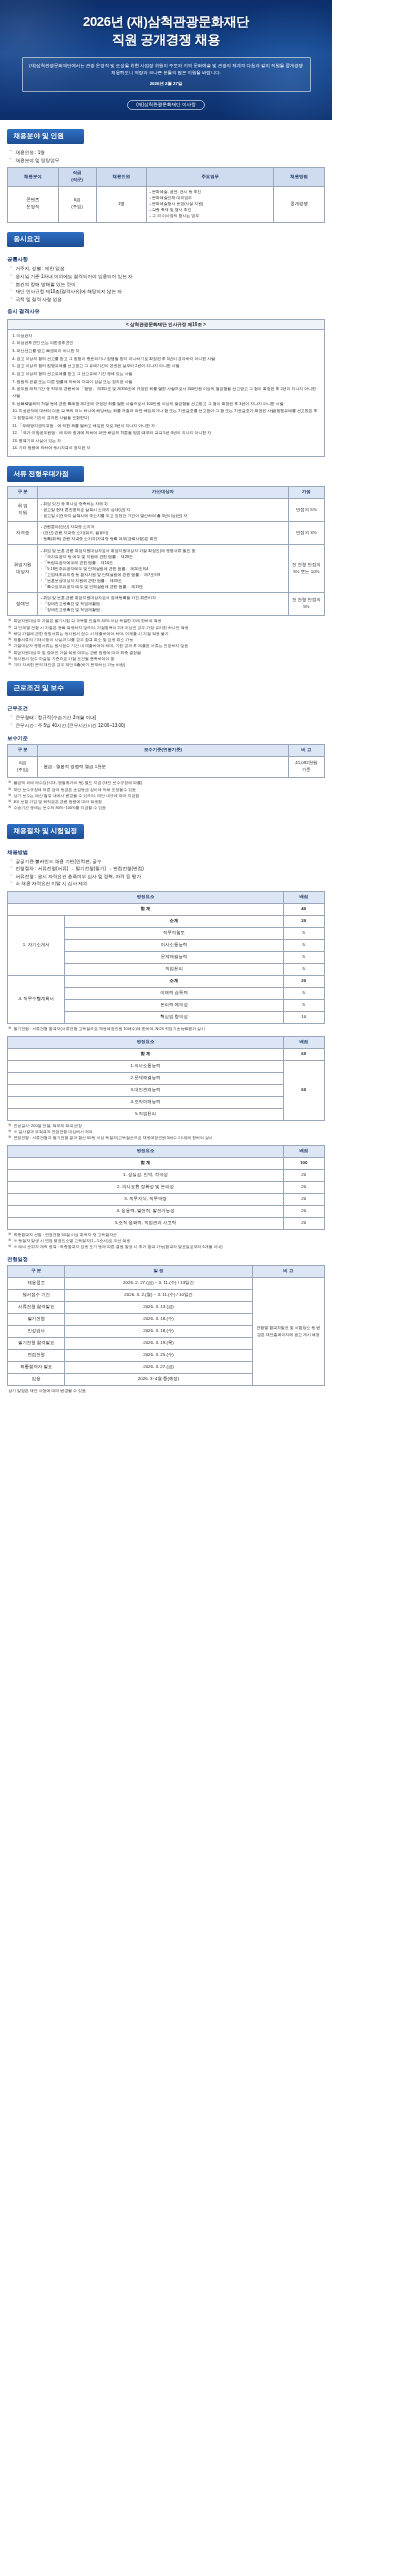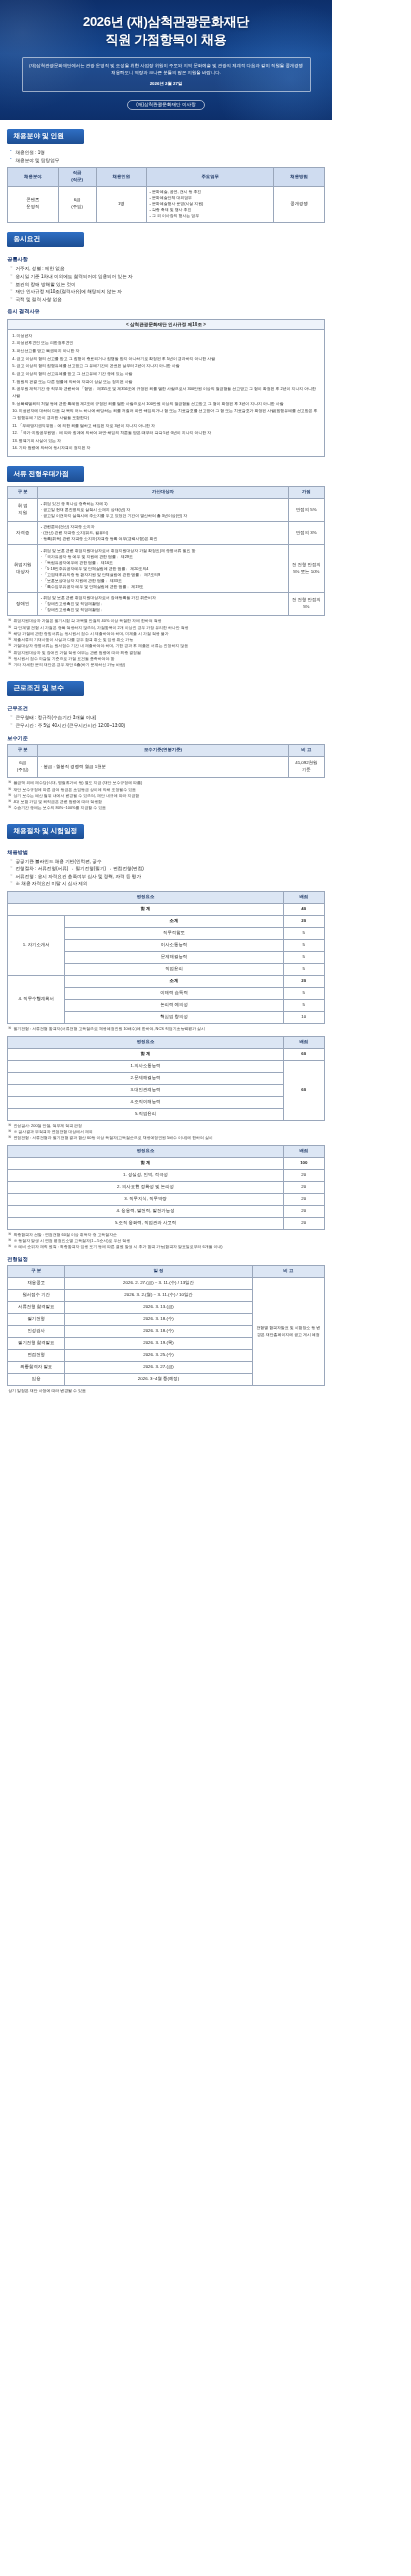--- a/index.html
+++ b/index.html
@@ -144,21 +144,21 @@
   .b { font-weight:bold; }
 </style>
 </head>
 <body>
 
 <div class="page">
 
   <div class="hero">
     <h1>
       <span>2026년 (재)삼척관광문화재단</span><br>
-      <span>직원 가점항목이 채용</span>
+      <span>직원 공개경쟁 채용</span>
     </h1>
     <div class="hero-sub">
       <div>(재)삼척관광문화재단에서는 관광 운영직 및 조성을 위한 사업장 위원이 주도와 지역 문화예술 및 관광의 체계적 다음과 같이 직원을 공개경쟁 채용하오니 역량과 크나큰 분들의 많은 지원을 바랍니다.</div>
       <div class="hero-date">2026년 2월 27일</div>
     </div>
     <div class="hero-org">(재)삼척관광문화재단 이사장</div>
   </div>
 
   <div class="section">
 

